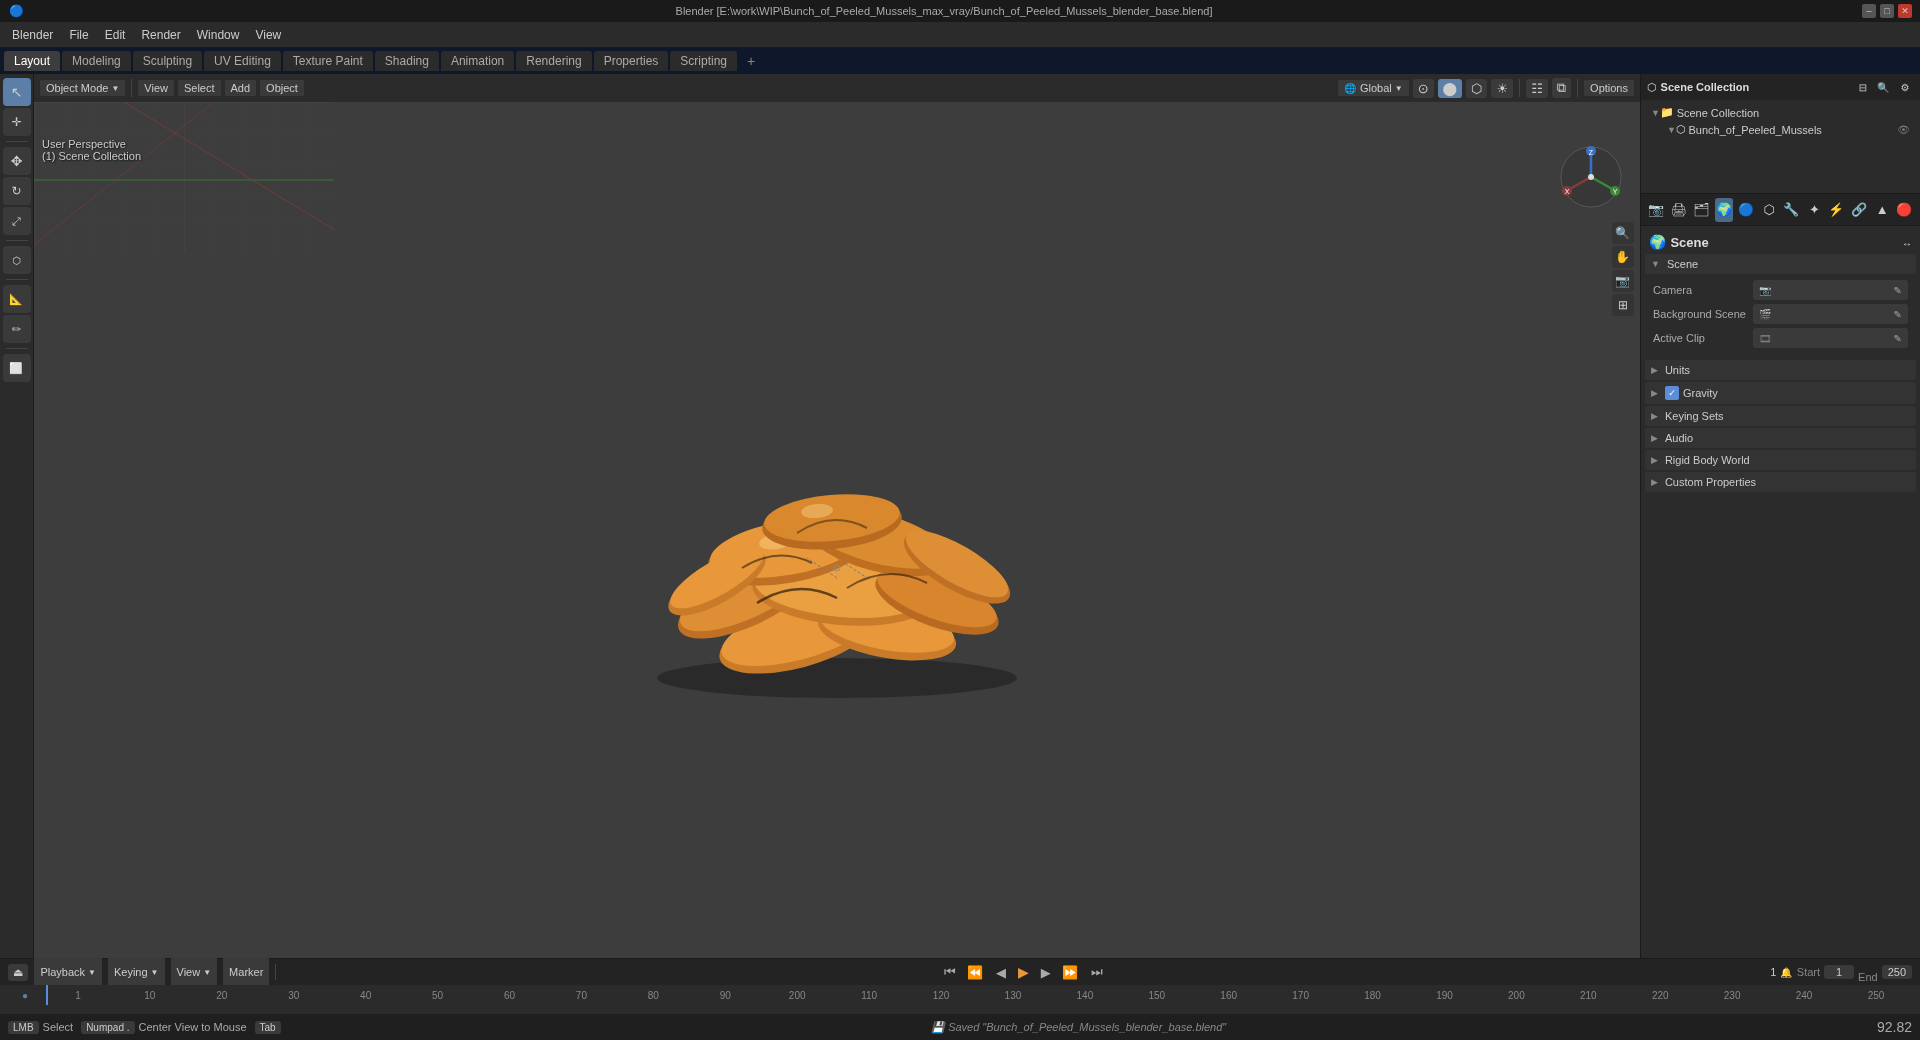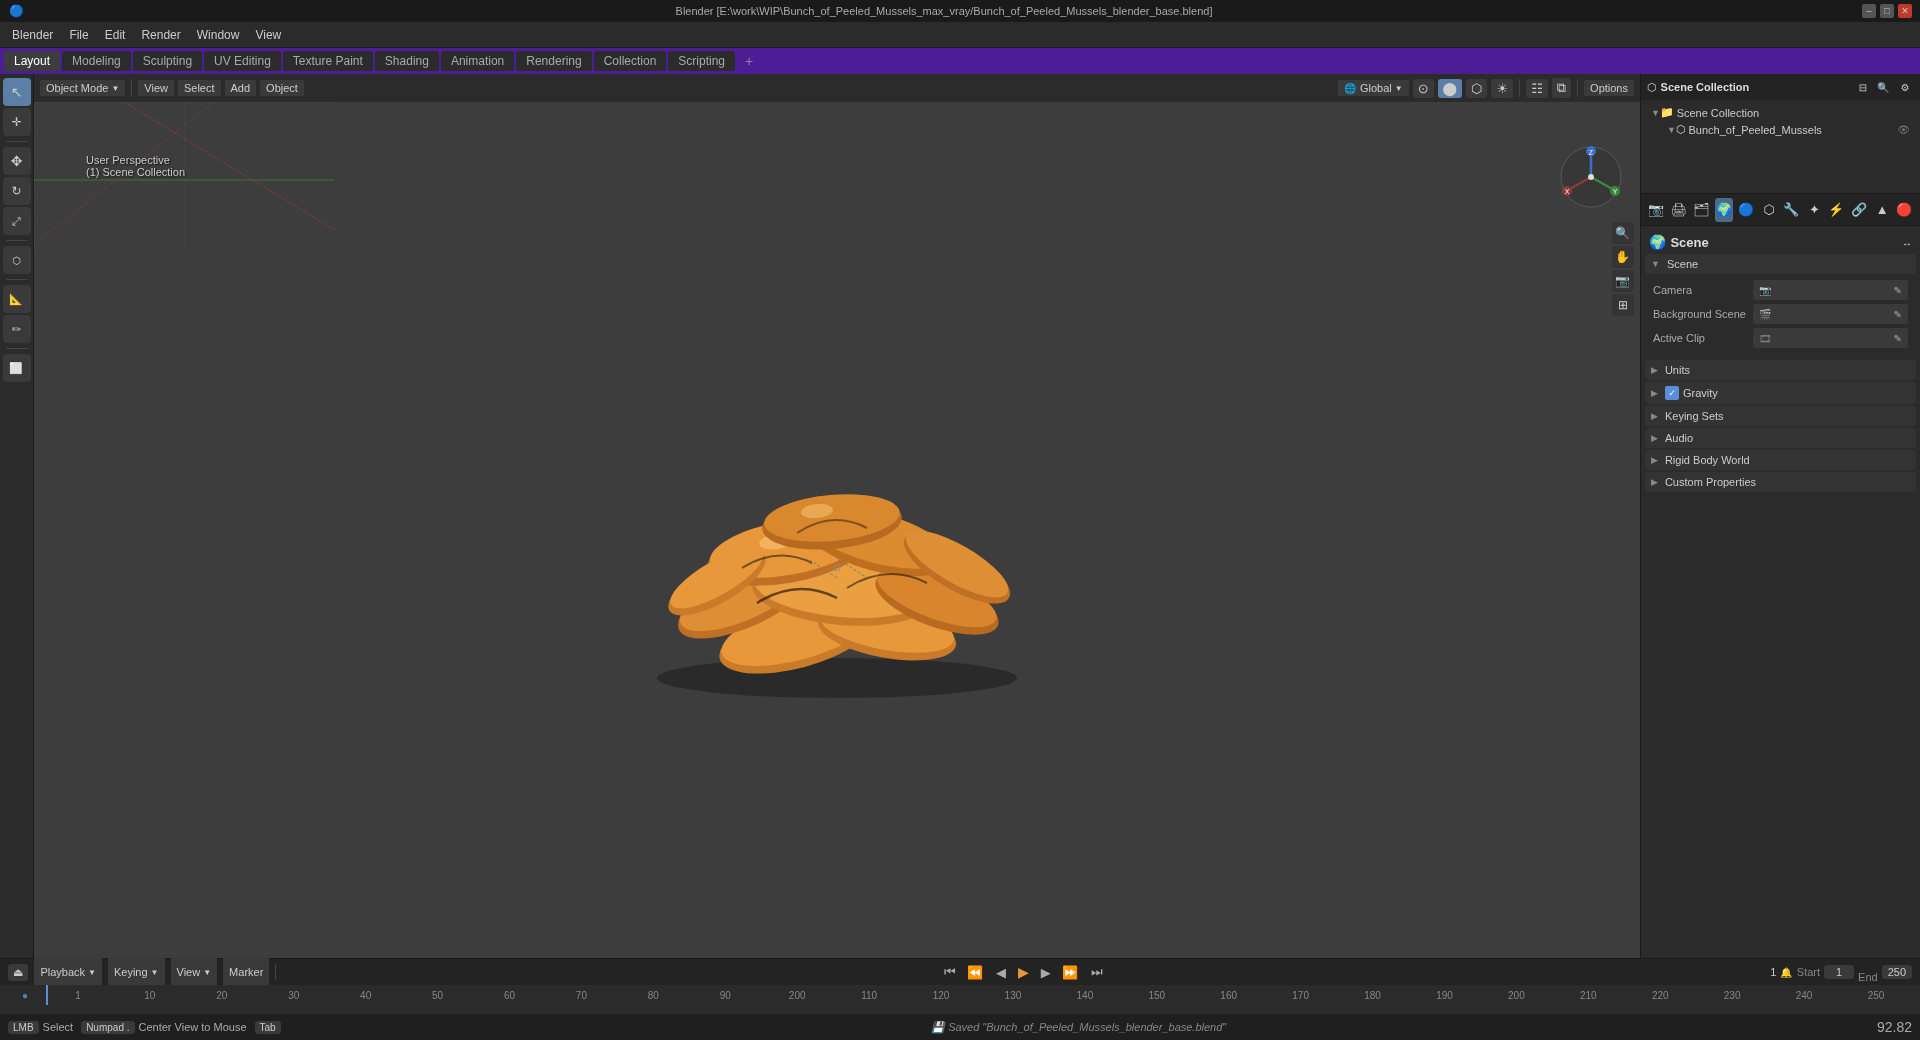--- a/index.html
+++ b/index.html
@@ -62,21 +62,21 @@
       cursor: pointer;
       border-radius: 3px;
       font-size: 12px;
       color: #ccc;
     }
 
     
     #workspace-tabs {
       width: 100%;
       height: 26px;
-      background: #4c1d95;
+      background: #0f172a;
       display: flex;
       align-items: center;
       padding: 0 4px;
       gap: 2px;
     }
     .workspace-tab {
       padding: 3px 10px;
       cursor: pointer;
       border-radius: 3px 3px 0 0;
       font-size: 12px;
@@ -194,24 +194,23 @@
       top: 50%;
       left: 50%;
       transform: translate(-50%, -45%);
       width: 480px;
       height: 360px;
     }
 
     
     #viewport-info {
       position: absolute;
-      top: 52px;
+      top: 36px;
       left: 8px;
       z-index: 20;
-      margin-left: 44px;
     }
     .vp-info-line {
       font-size: 11px;
       color: #ccc;
       text-shadow: 1px 1px 2px rgba(0,0,0,0.8);
     }
 
     
     #gizmo {
       position: absolute;
@@ -555,21 +554,21 @@
 
 <div id="workspace-tabs">
   <div class="workspace-tab active">Layout</div>
   <div class="workspace-tab">Modeling</div>
   <div class="workspace-tab">Sculpting</div>
   <div class="workspace-tab">UV Editing</div>
   <div class="workspace-tab">Texture Paint</div>
   <div class="workspace-tab">Shading</div>
   <div class="workspace-tab">Animation</div>
   <div class="workspace-tab">Rendering</div>
-  <div class="workspace-tab">Collection</div>
+  <div class="workspace-tab">Properties</div>
   <div class="workspace-tab">Scripting</div>
   <div class="workspace-tab-add">+</div>
 </div>
 
 <div id="main-layout" style="display:flex; width:100%; height:calc(100% - 22px - 26px - 26px - 56px - 26px);">
 
   <div id="left-toolbar">
     <div class="tool-btn active">↖</div>
     <div class="tool-btn" style="font-size:12px;">✛</div>
     <div class="tool-separator"></div>

